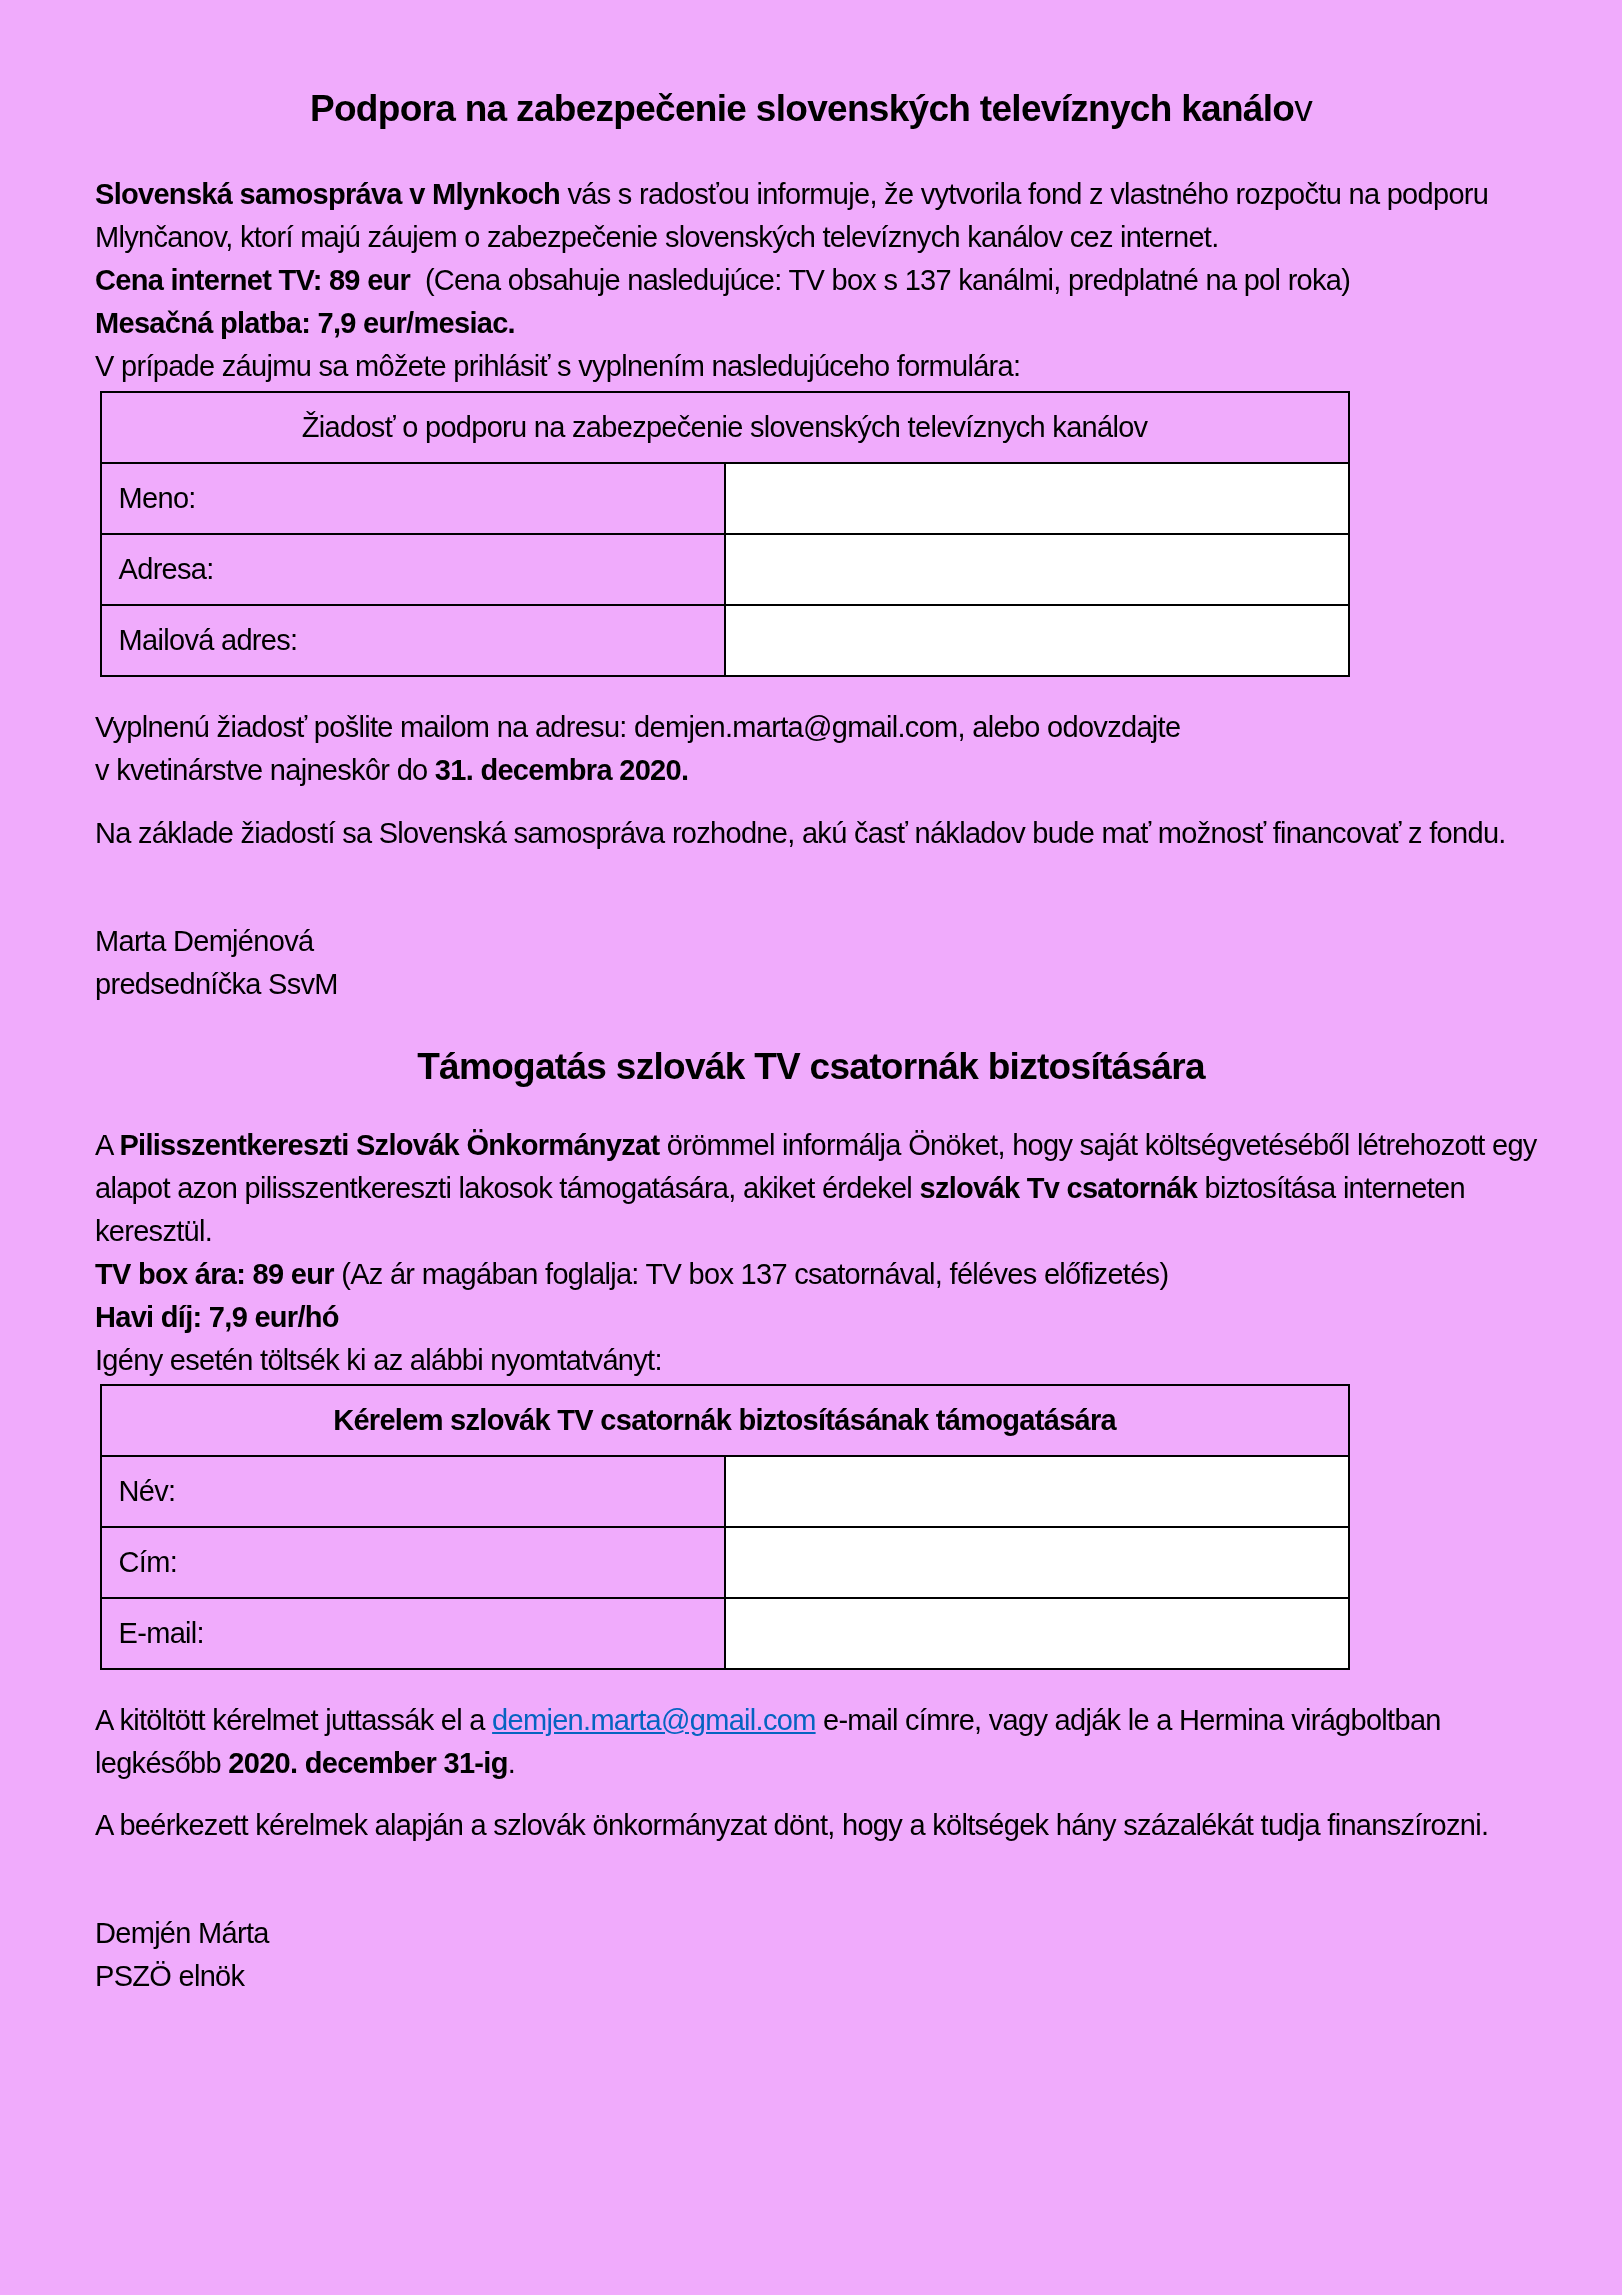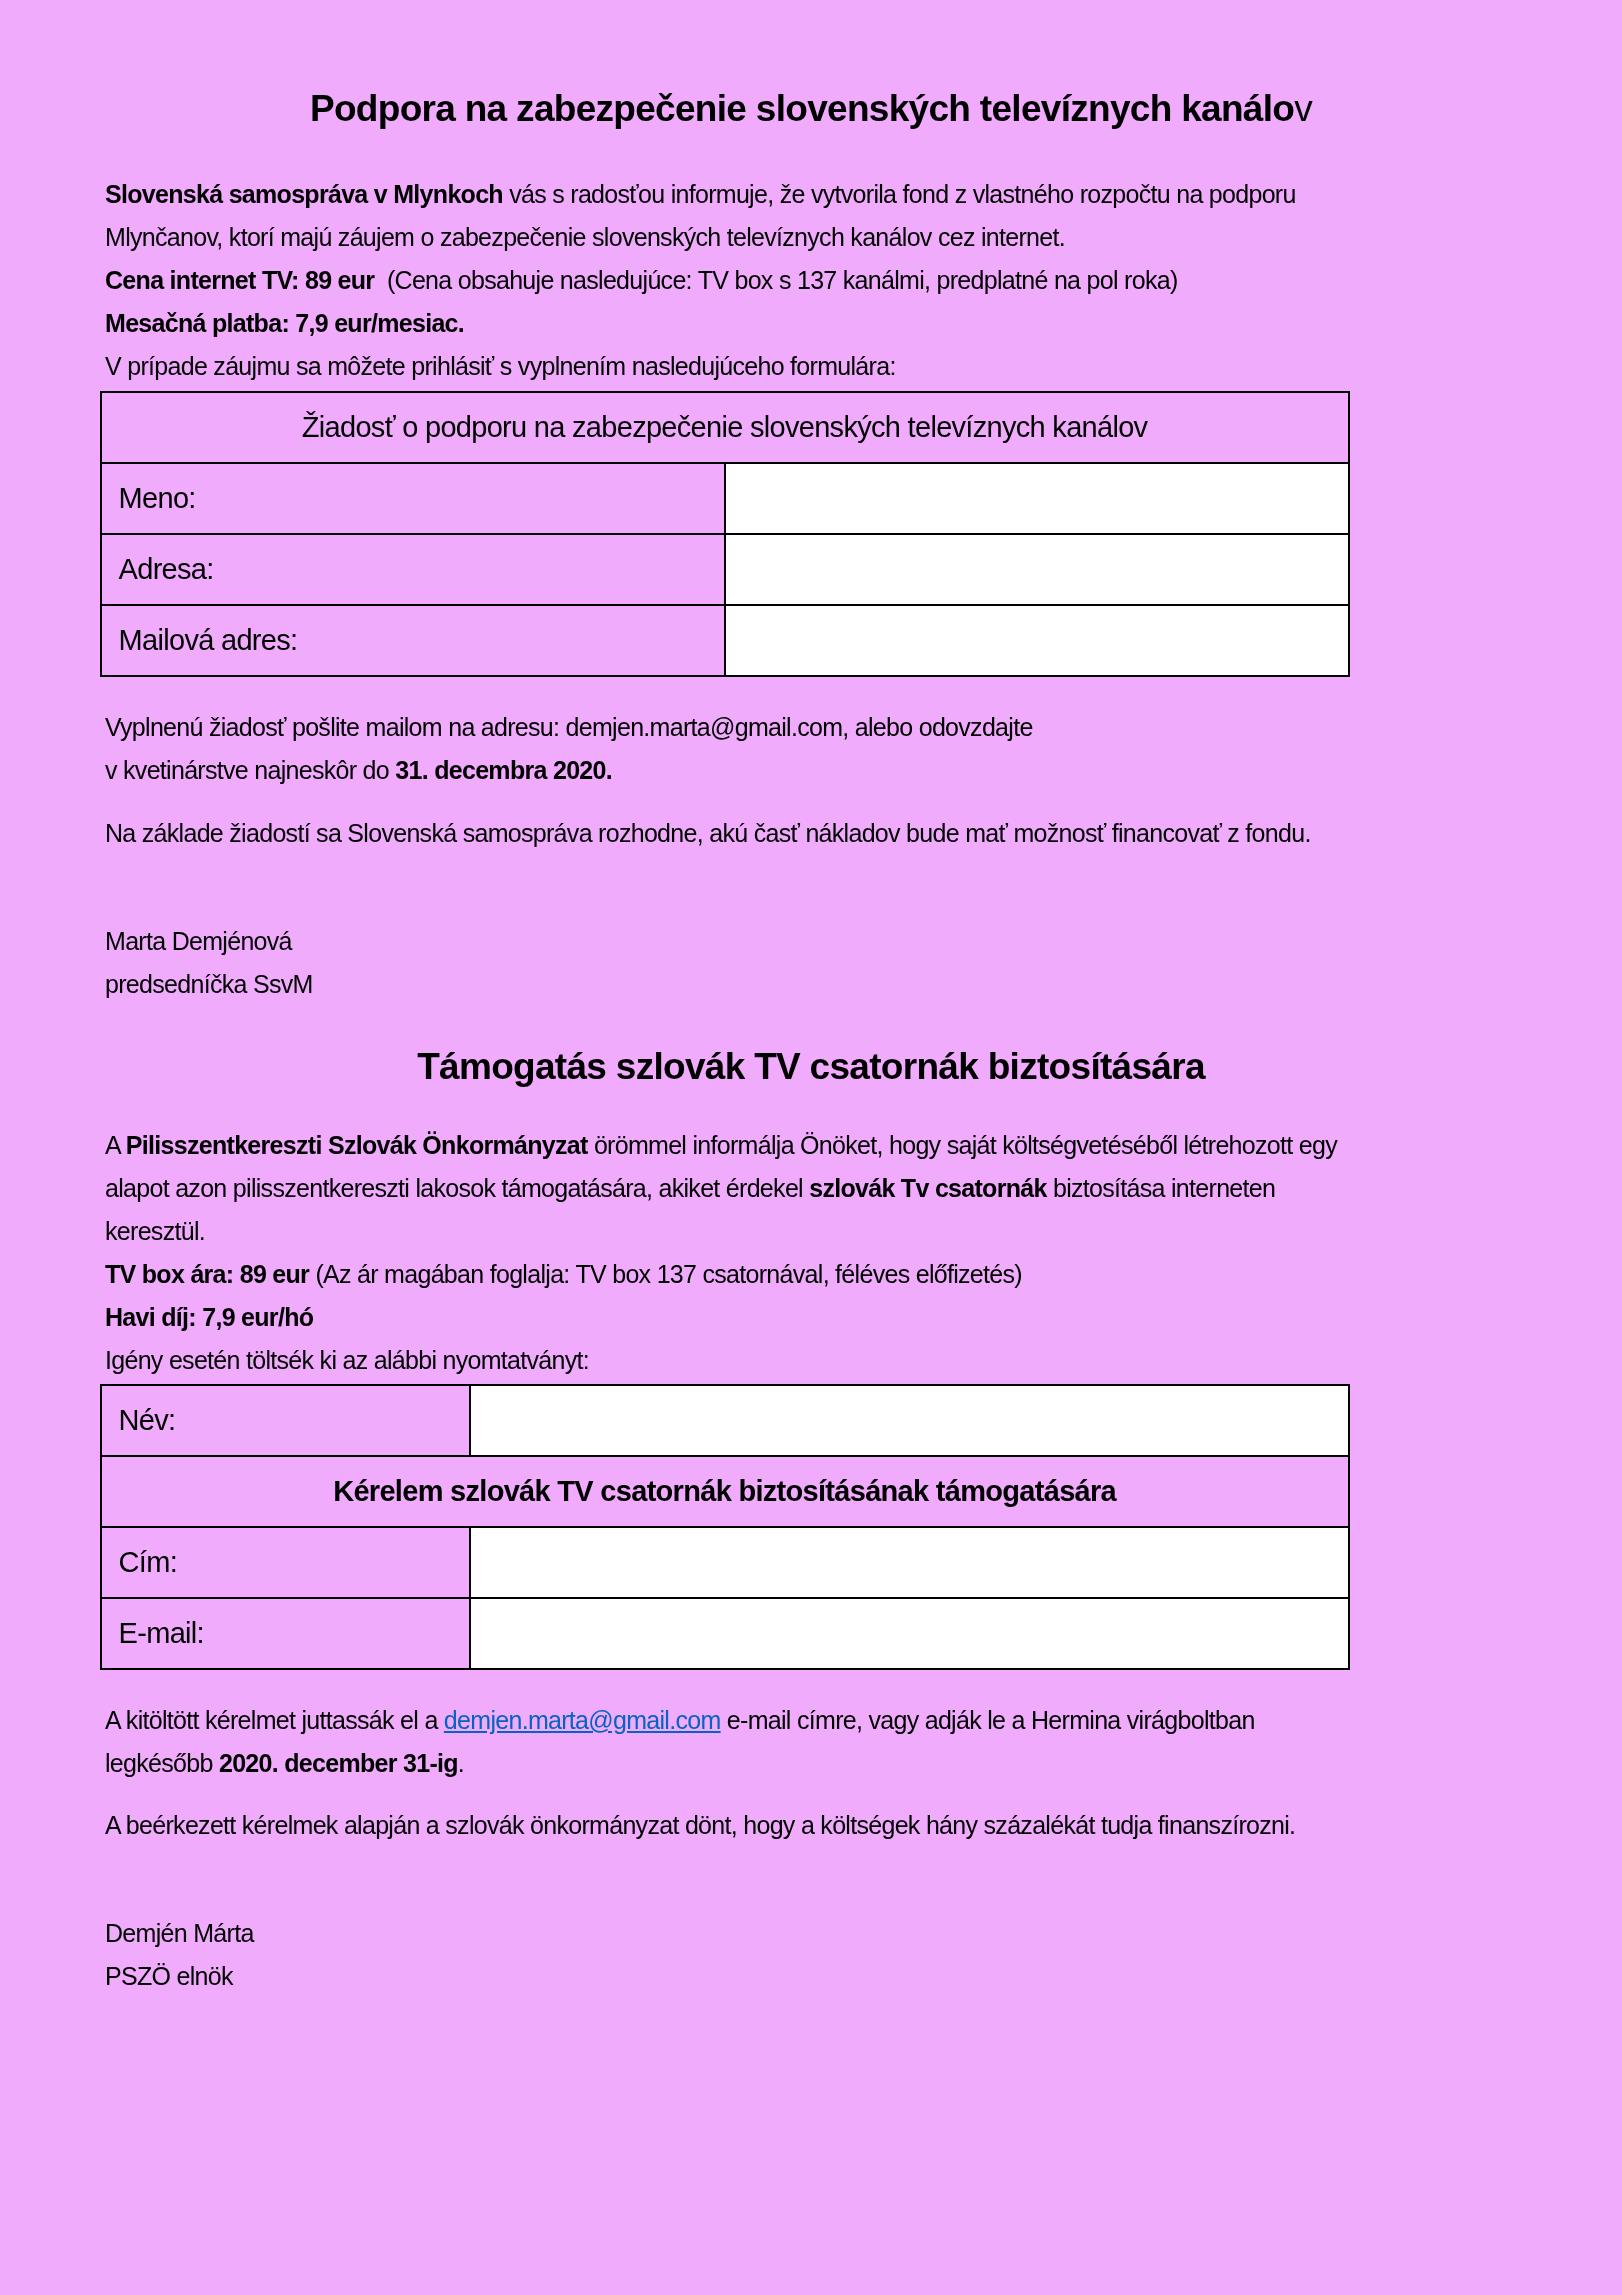--- a/index.html
+++ b/index.html
@@ -18,25 +18,24 @@
     font-size: 37px;
     font-weight: bold;
     line-height: 47px;
     text-align: center;
     letter-spacing: -0.7px;
     white-space: pre;
   }
   .doc-title .tail { font-weight: normal; }
   .para { margin: 0; }
   .line {
-    font-size: 25px;
+    font-size: 29px;
     line-height: 43px;
     letter-spacing: -0.7px;
     white-space: pre;
-    margin-left: 10px;
   }
   .b { font-weight: bold; }
   a.maillink { color: #0563C1; text-decoration: underline; cursor: pointer; }
   table.form {
     border-collapse: collapse;
     table-layout: fixed;
     width: 1250px;
     margin-left: 4.6px;
   }
   table.form td {
@@ -125,25 +124,25 @@
     <div class="line"><span>alapot azon pilisszentkereszti lakosok támogatására, akiket érdekel </span><span class="b">szlovák Tv csatornák</span><span> biztosítása interneten</span></div>
     <div class="line"><span>keresztül.</span></div>
     <div class="line"><span class="b">TV box ára: 89 eur</span><span> (Az ár magában foglalja: TV box 137 csatornával, féléves előfizetés)</span></div>
     <div class="line"><span class="b">Havi díj: 7,9 eur/hó</span></div>
     <div class="line"><span>Igény esetén töltsék ki az alábbi nyomtatványt:</span></div>
   </div>
 
   <table class="form hu mt-table2">
     <tbody>
         <tr>
+      <td class="thead" colspan="2">Kérelem szlovák TV csatornák biztosításának támogatására</td>
+    </tr>
+    <tr>
       <td class="label">Név:</td>
       <td class="value"></td>
-    </tr>
-    <tr>
-      <td class="thead" colspan="2">Kérelem szlovák TV csatornák biztosításának támogatására</td>
     </tr>
     <tr>
       <td class="label">Cím:</td>
       <td class="value"></td>
     </tr>
     <tr>
       <td class="label">E-mail:</td>
       <td class="value"></td>
     </tr>
   </tbody>

